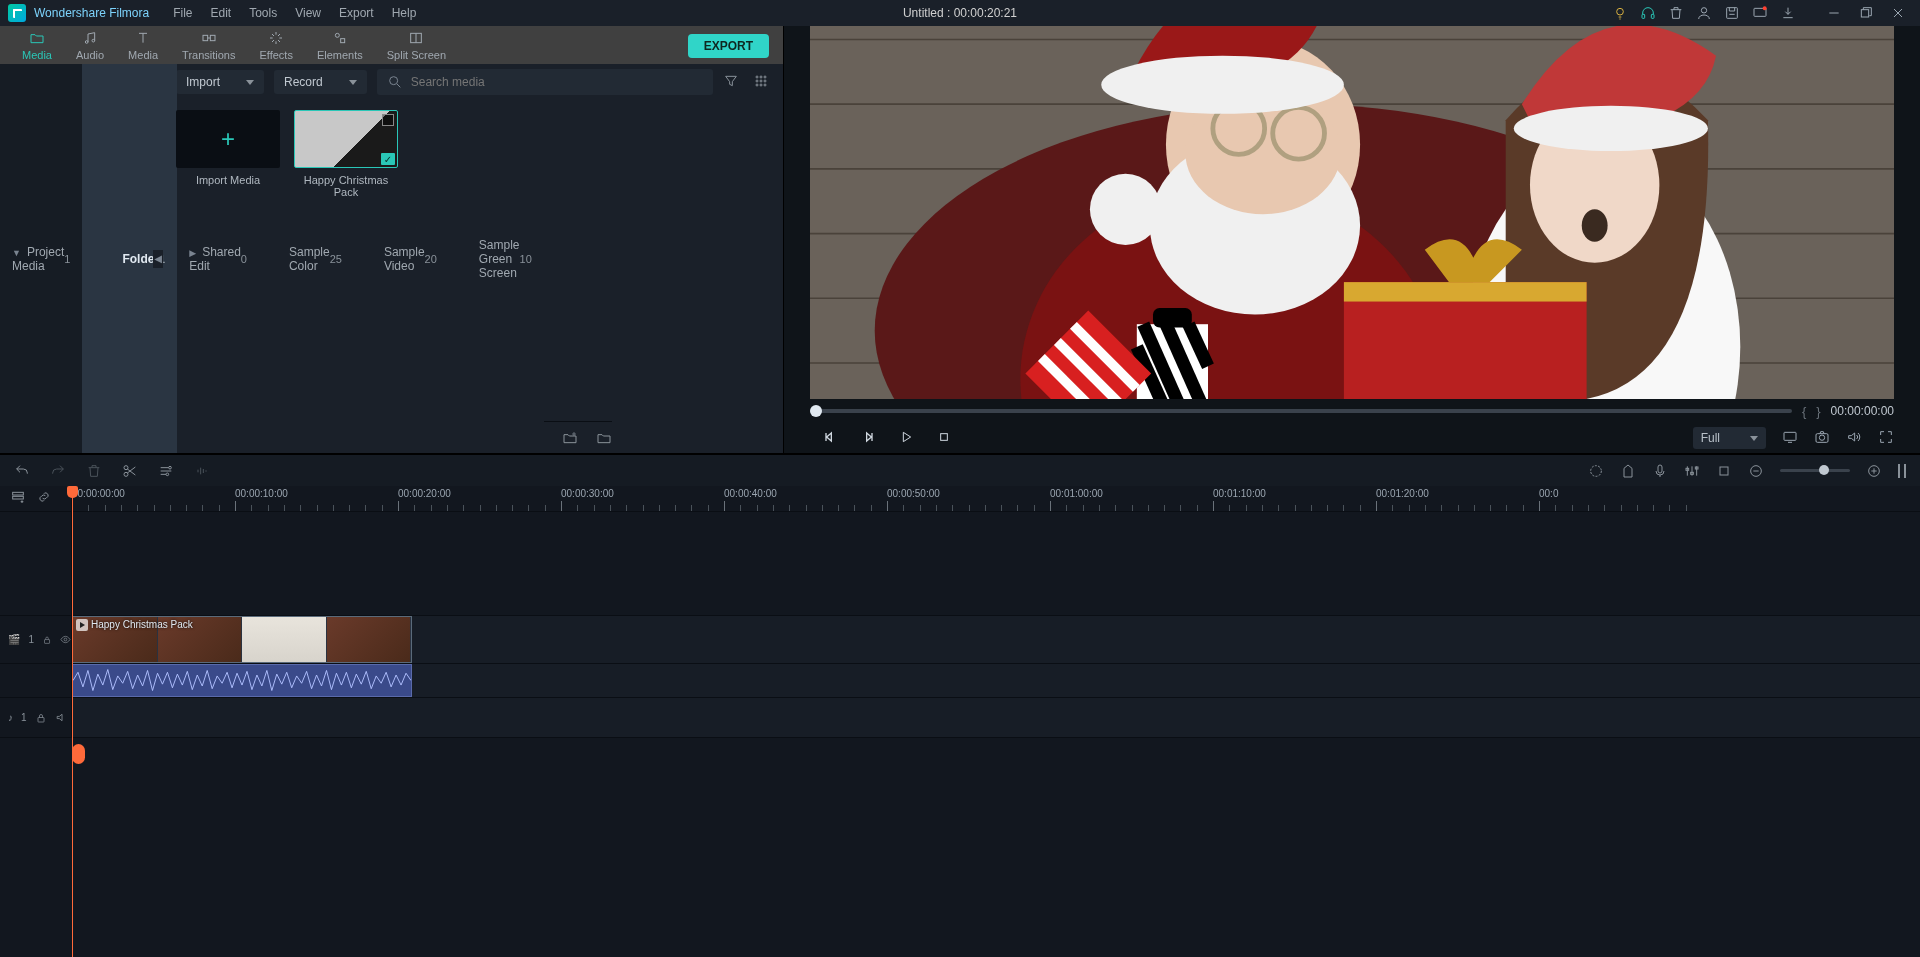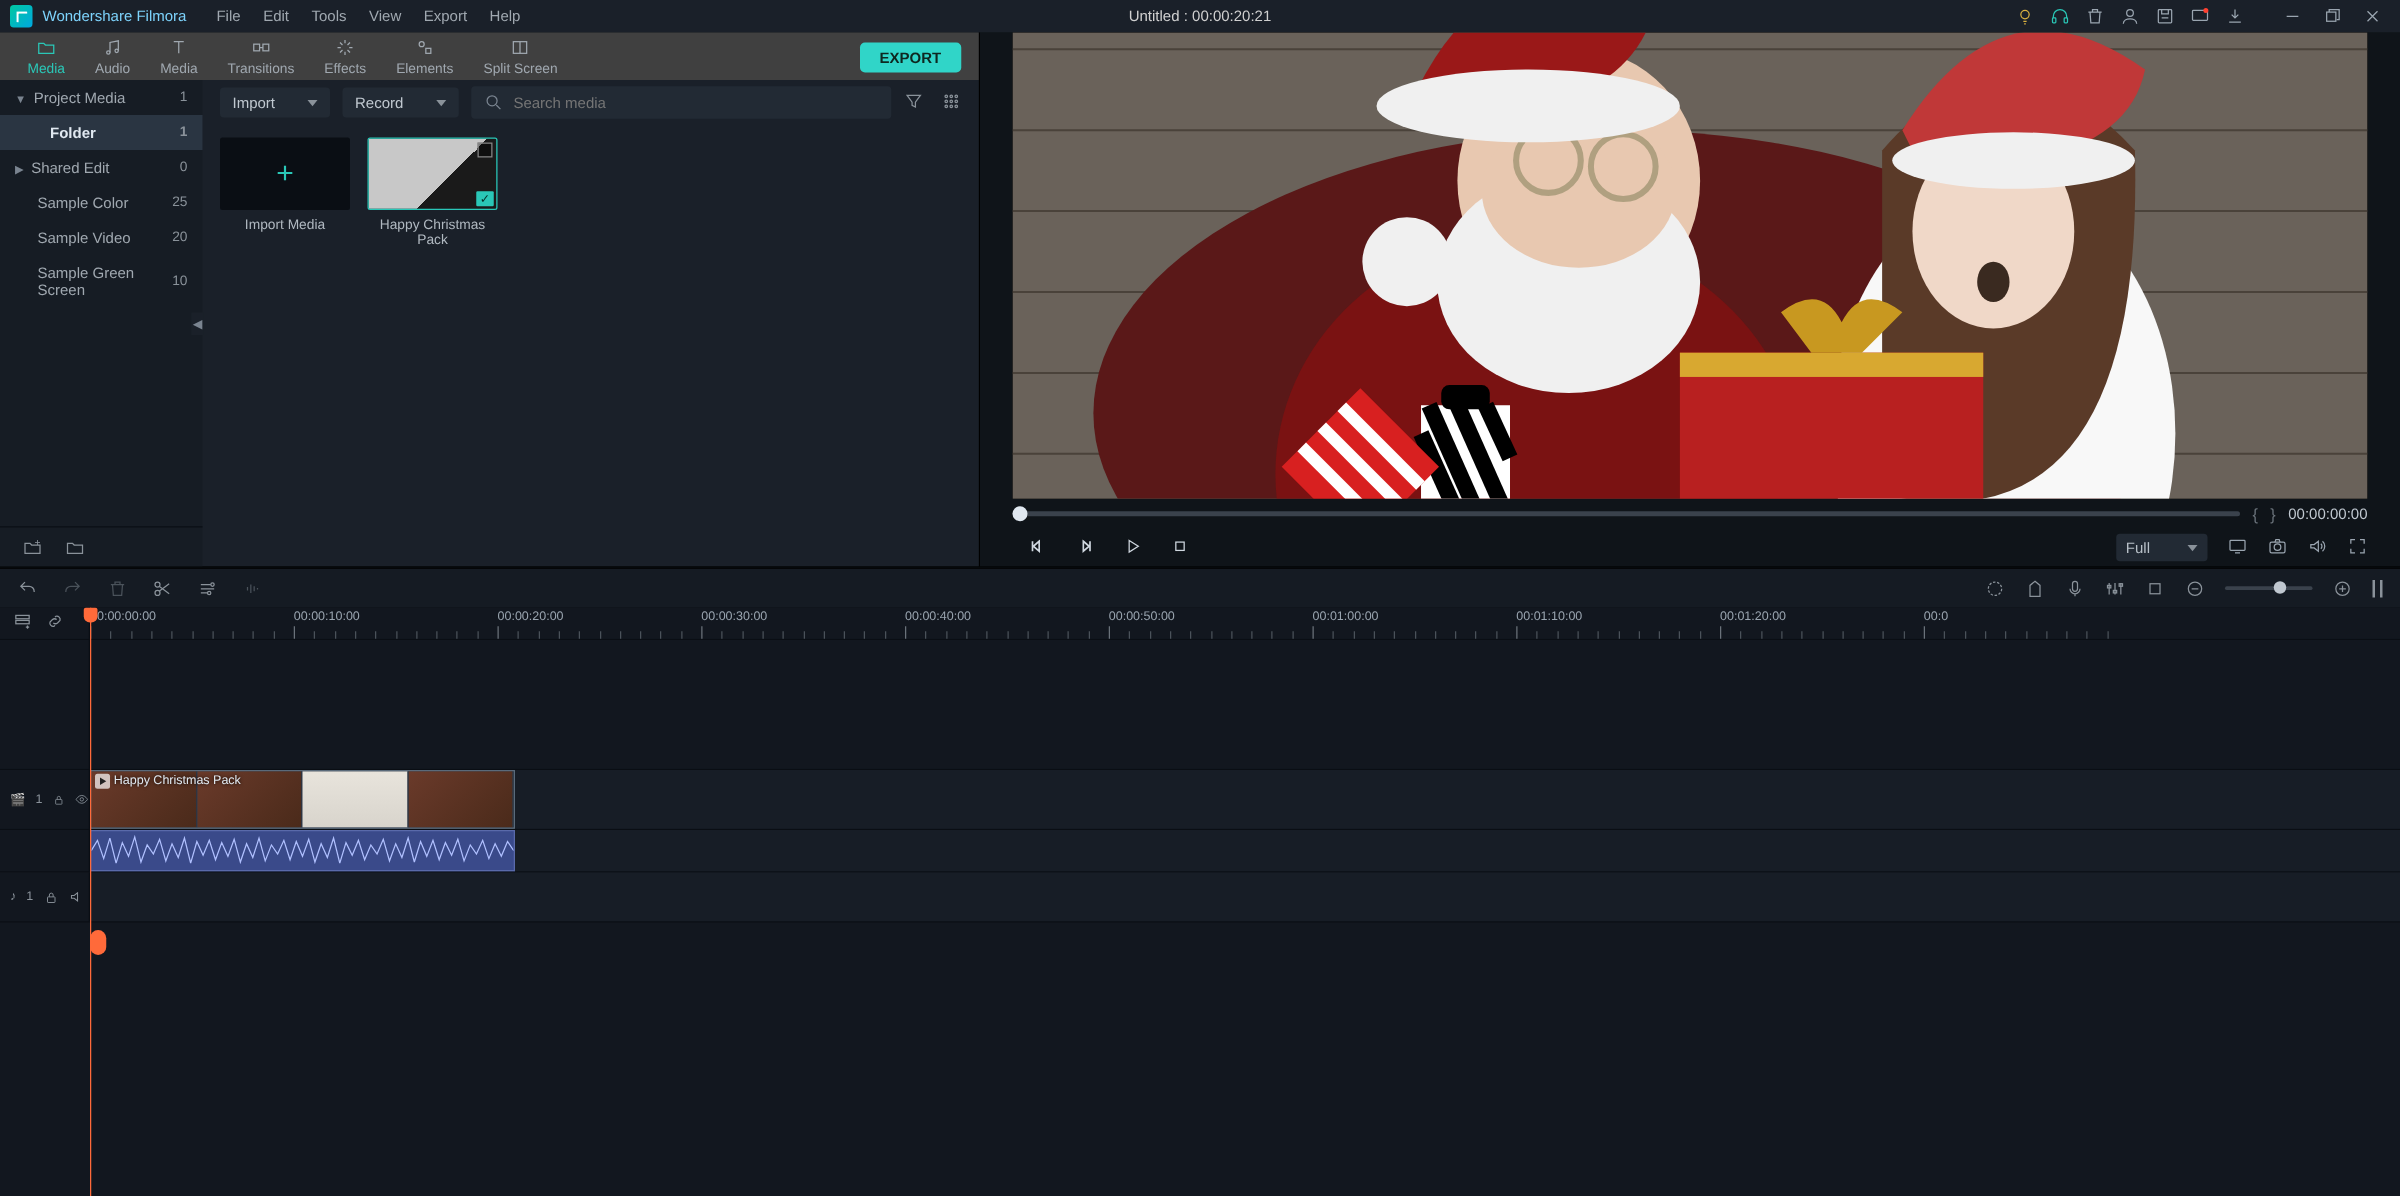--- a/index.html
+++ b/index.html
@@ -16,21 +16,21 @@
 .titlebar .win-btns { display: flex; gap: 4px; margin-left: 12px; }
 .titlebar .win-btn { width: 28px; height: 22px; display: flex; align-items: center; justify-content: center; cursor: pointer; color: #9aa5b0; }
 .upper { display: flex; height: 428px; border-bottom: 1px solid #000; }
 .left-panel { width: 784px; display: flex; flex-direction: column; border-right: 1px solid #000; }
 .tab-row { height: 38px; background: #404040; display: flex; align-items: flex-start; padding: 0 10px; position: relative; }
 .tab { display: flex; flex-direction: column; align-items: center; gap: 3px; padding: 4px 12px 6px; color: #a0a8b0; cursor: pointer; font-size: 11px; }
 .tab.active { color: #2ac7b7; border-bottom: 2px solid #2ac7b7; }
 .tab .tab-icon { width: 16px; height: 16px; display: flex; align-items: center; justify-content: center; }
 .export-btn { position: absolute; right: 14px; top: 8px; background: #30d5c8; color: #0e2820; font-weight: bold; padding: 5px 16px; border-radius: 4px; font-size: 12px; cursor: pointer; }
 .panel-body { flex: 1; display: flex; background: #1a2029; }
-.sidebar { width: 162px; background: #161c24; display: flex; flex-direction: column; position: relative; }
+.sidebar { width: 162px; background: #161c24; display: flex; flex-direction: row; position: relative; }
 .sidebar-row { display: flex; align-items: center; justify-content: space-between; padding: 7px 12px 7px 20px; color: #a0a8b0; cursor: pointer; font-size: 12px; }
 .sidebar-row.header { padding-left: 12px; }
 .sidebar-row.active { background: #2a3542; color: #e0e8f0; font-weight: bold; padding-left: 40px;}
 .sidebar-row .chev { font-size: 9px; margin-right: 6px; color: #7a8490; }
 .sidebar-row .count { color: #8a929a; font-size: 11px; }
 .sidebar-row.sub { padding-left: 30px; }
 .sidebar-footer { margin-top: auto; height: 32px; border-top: 1px solid #0a0e14; display: flex; align-items: center; gap: 18px; padding-left: 18px; }
 .sidebar-footer .icon { width: 16px; height: 16px; color: #8a929a; cursor: pointer; }
 .sidebar-collapse { position: absolute; right: -1px; top: 50%; transform: translateY(-50%); width: 10px; height: 18px; background: #1a2029; color: #7a8490; display: flex; align-items: center; justify-content: center; font-size: 10px; cursor: pointer; }
 .content-area { flex: 1; display: flex; flex-direction: column; }

